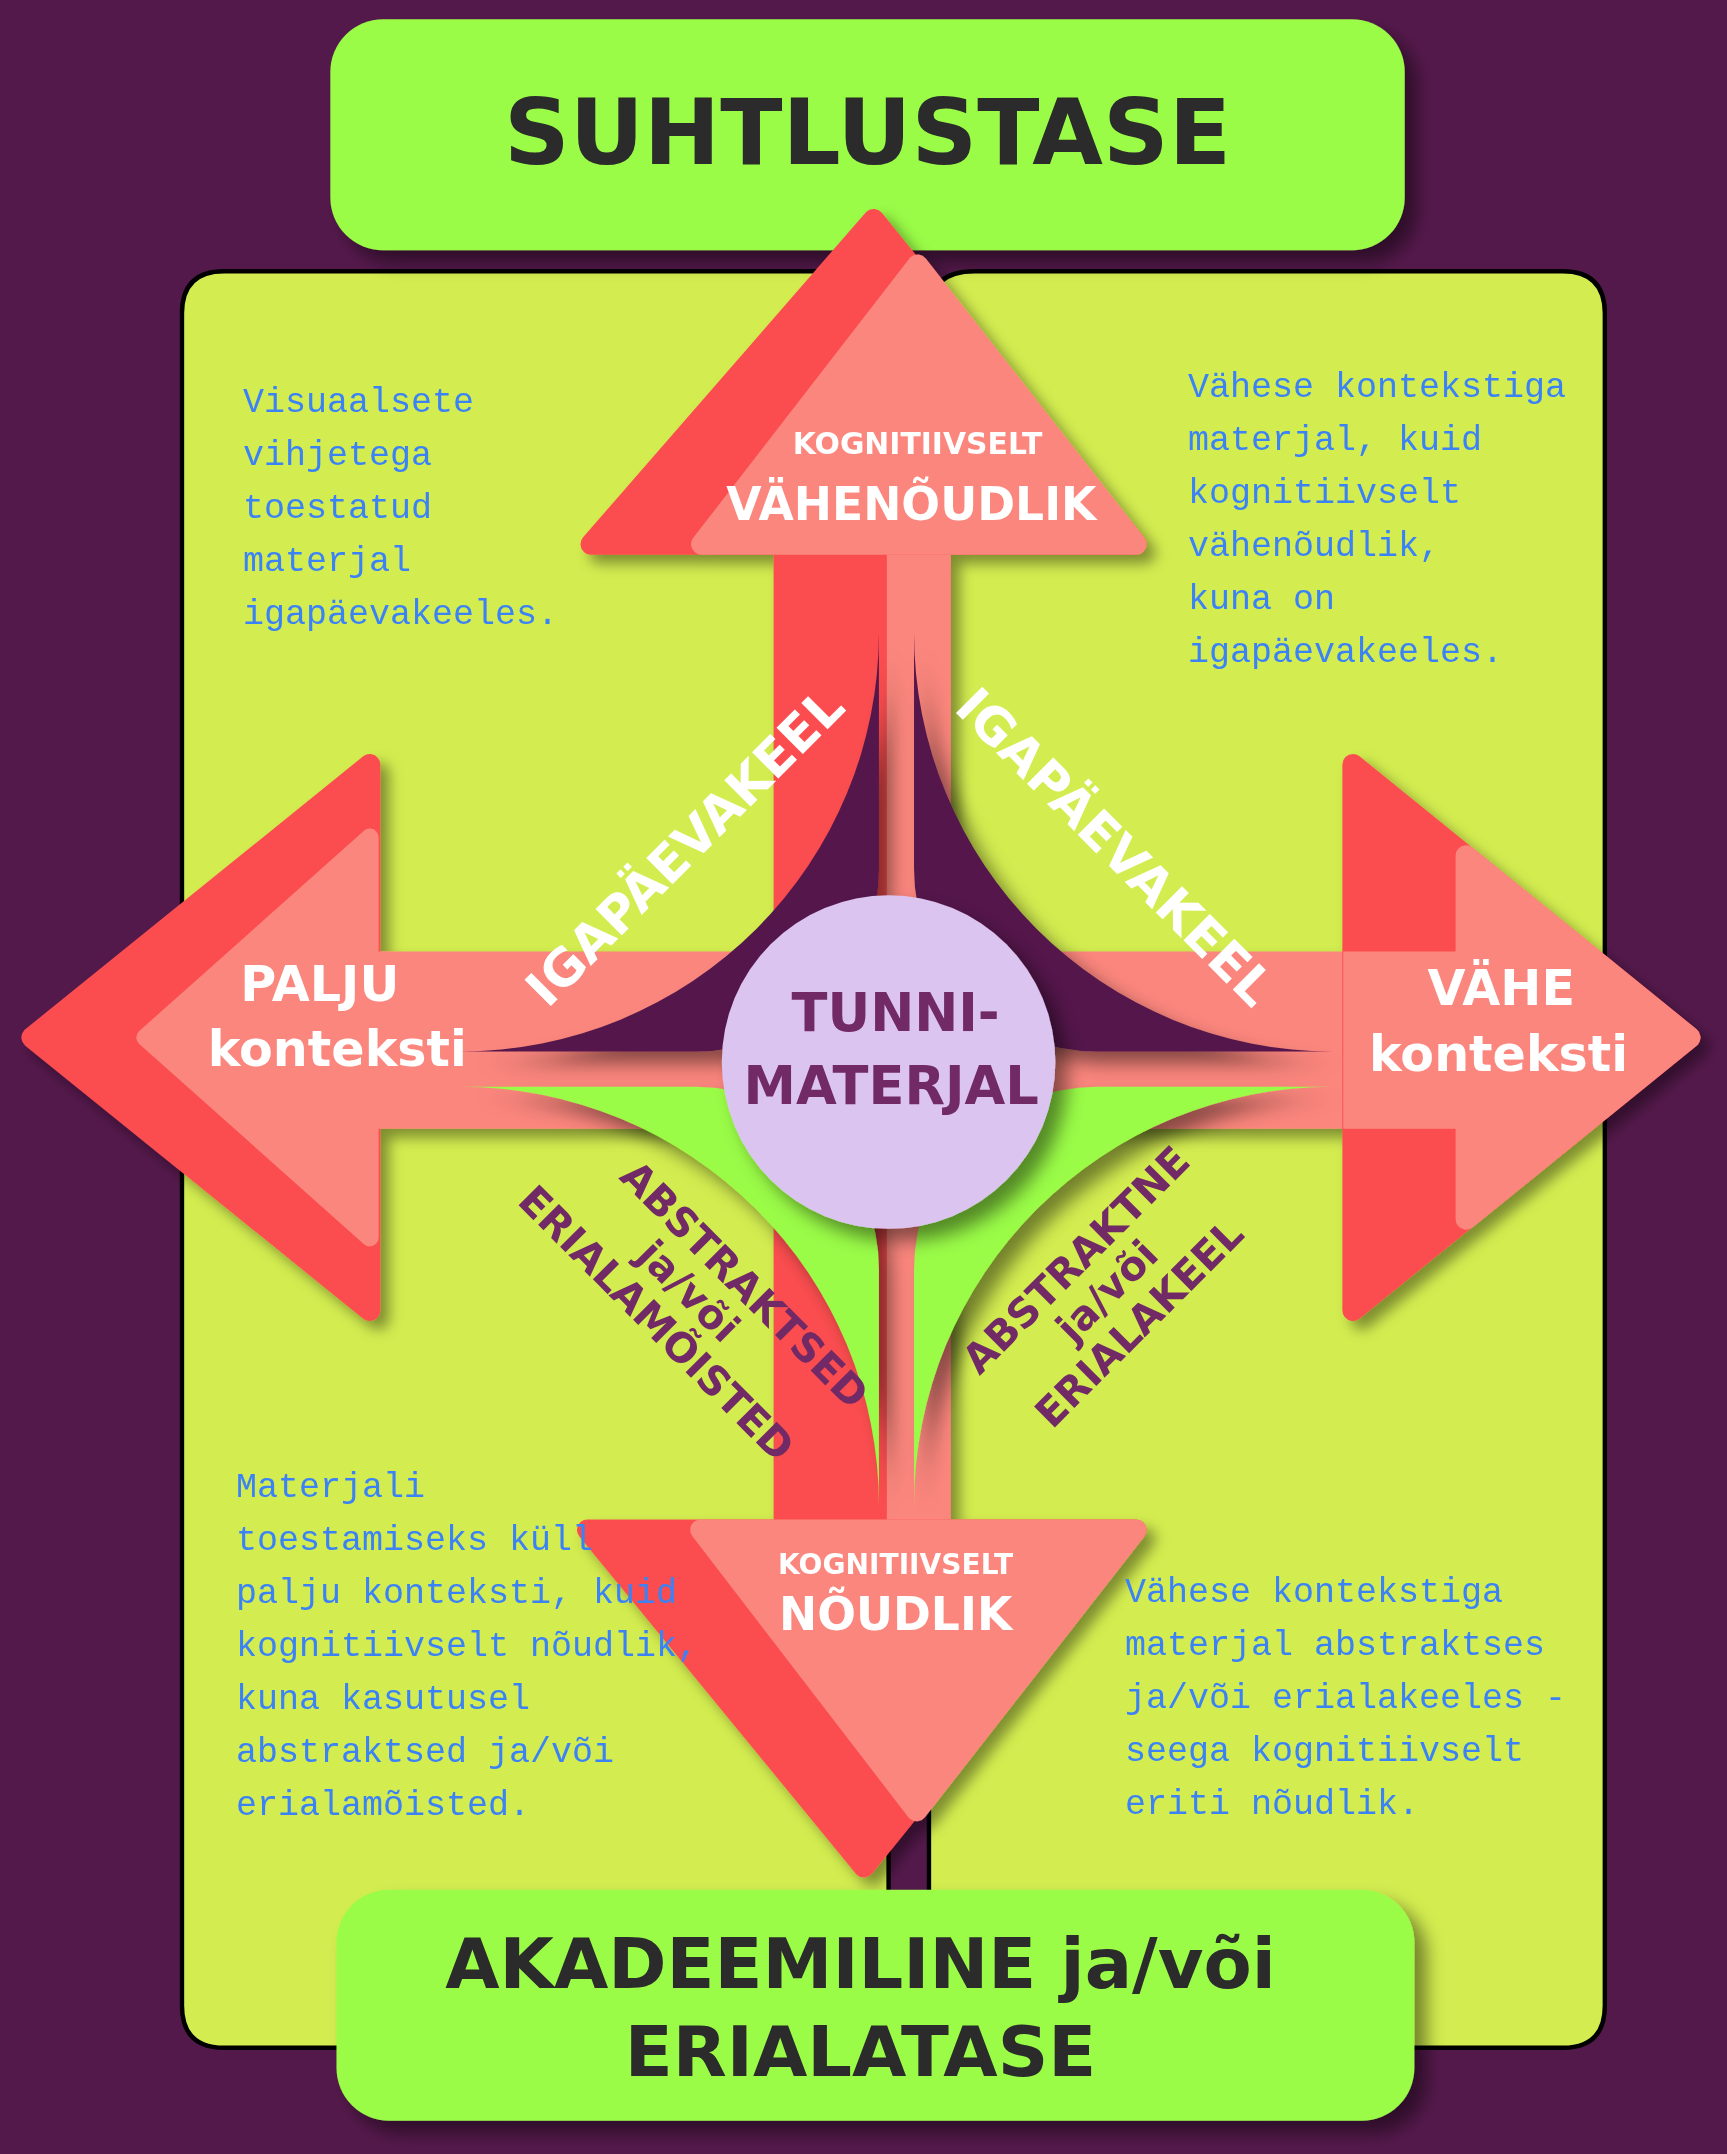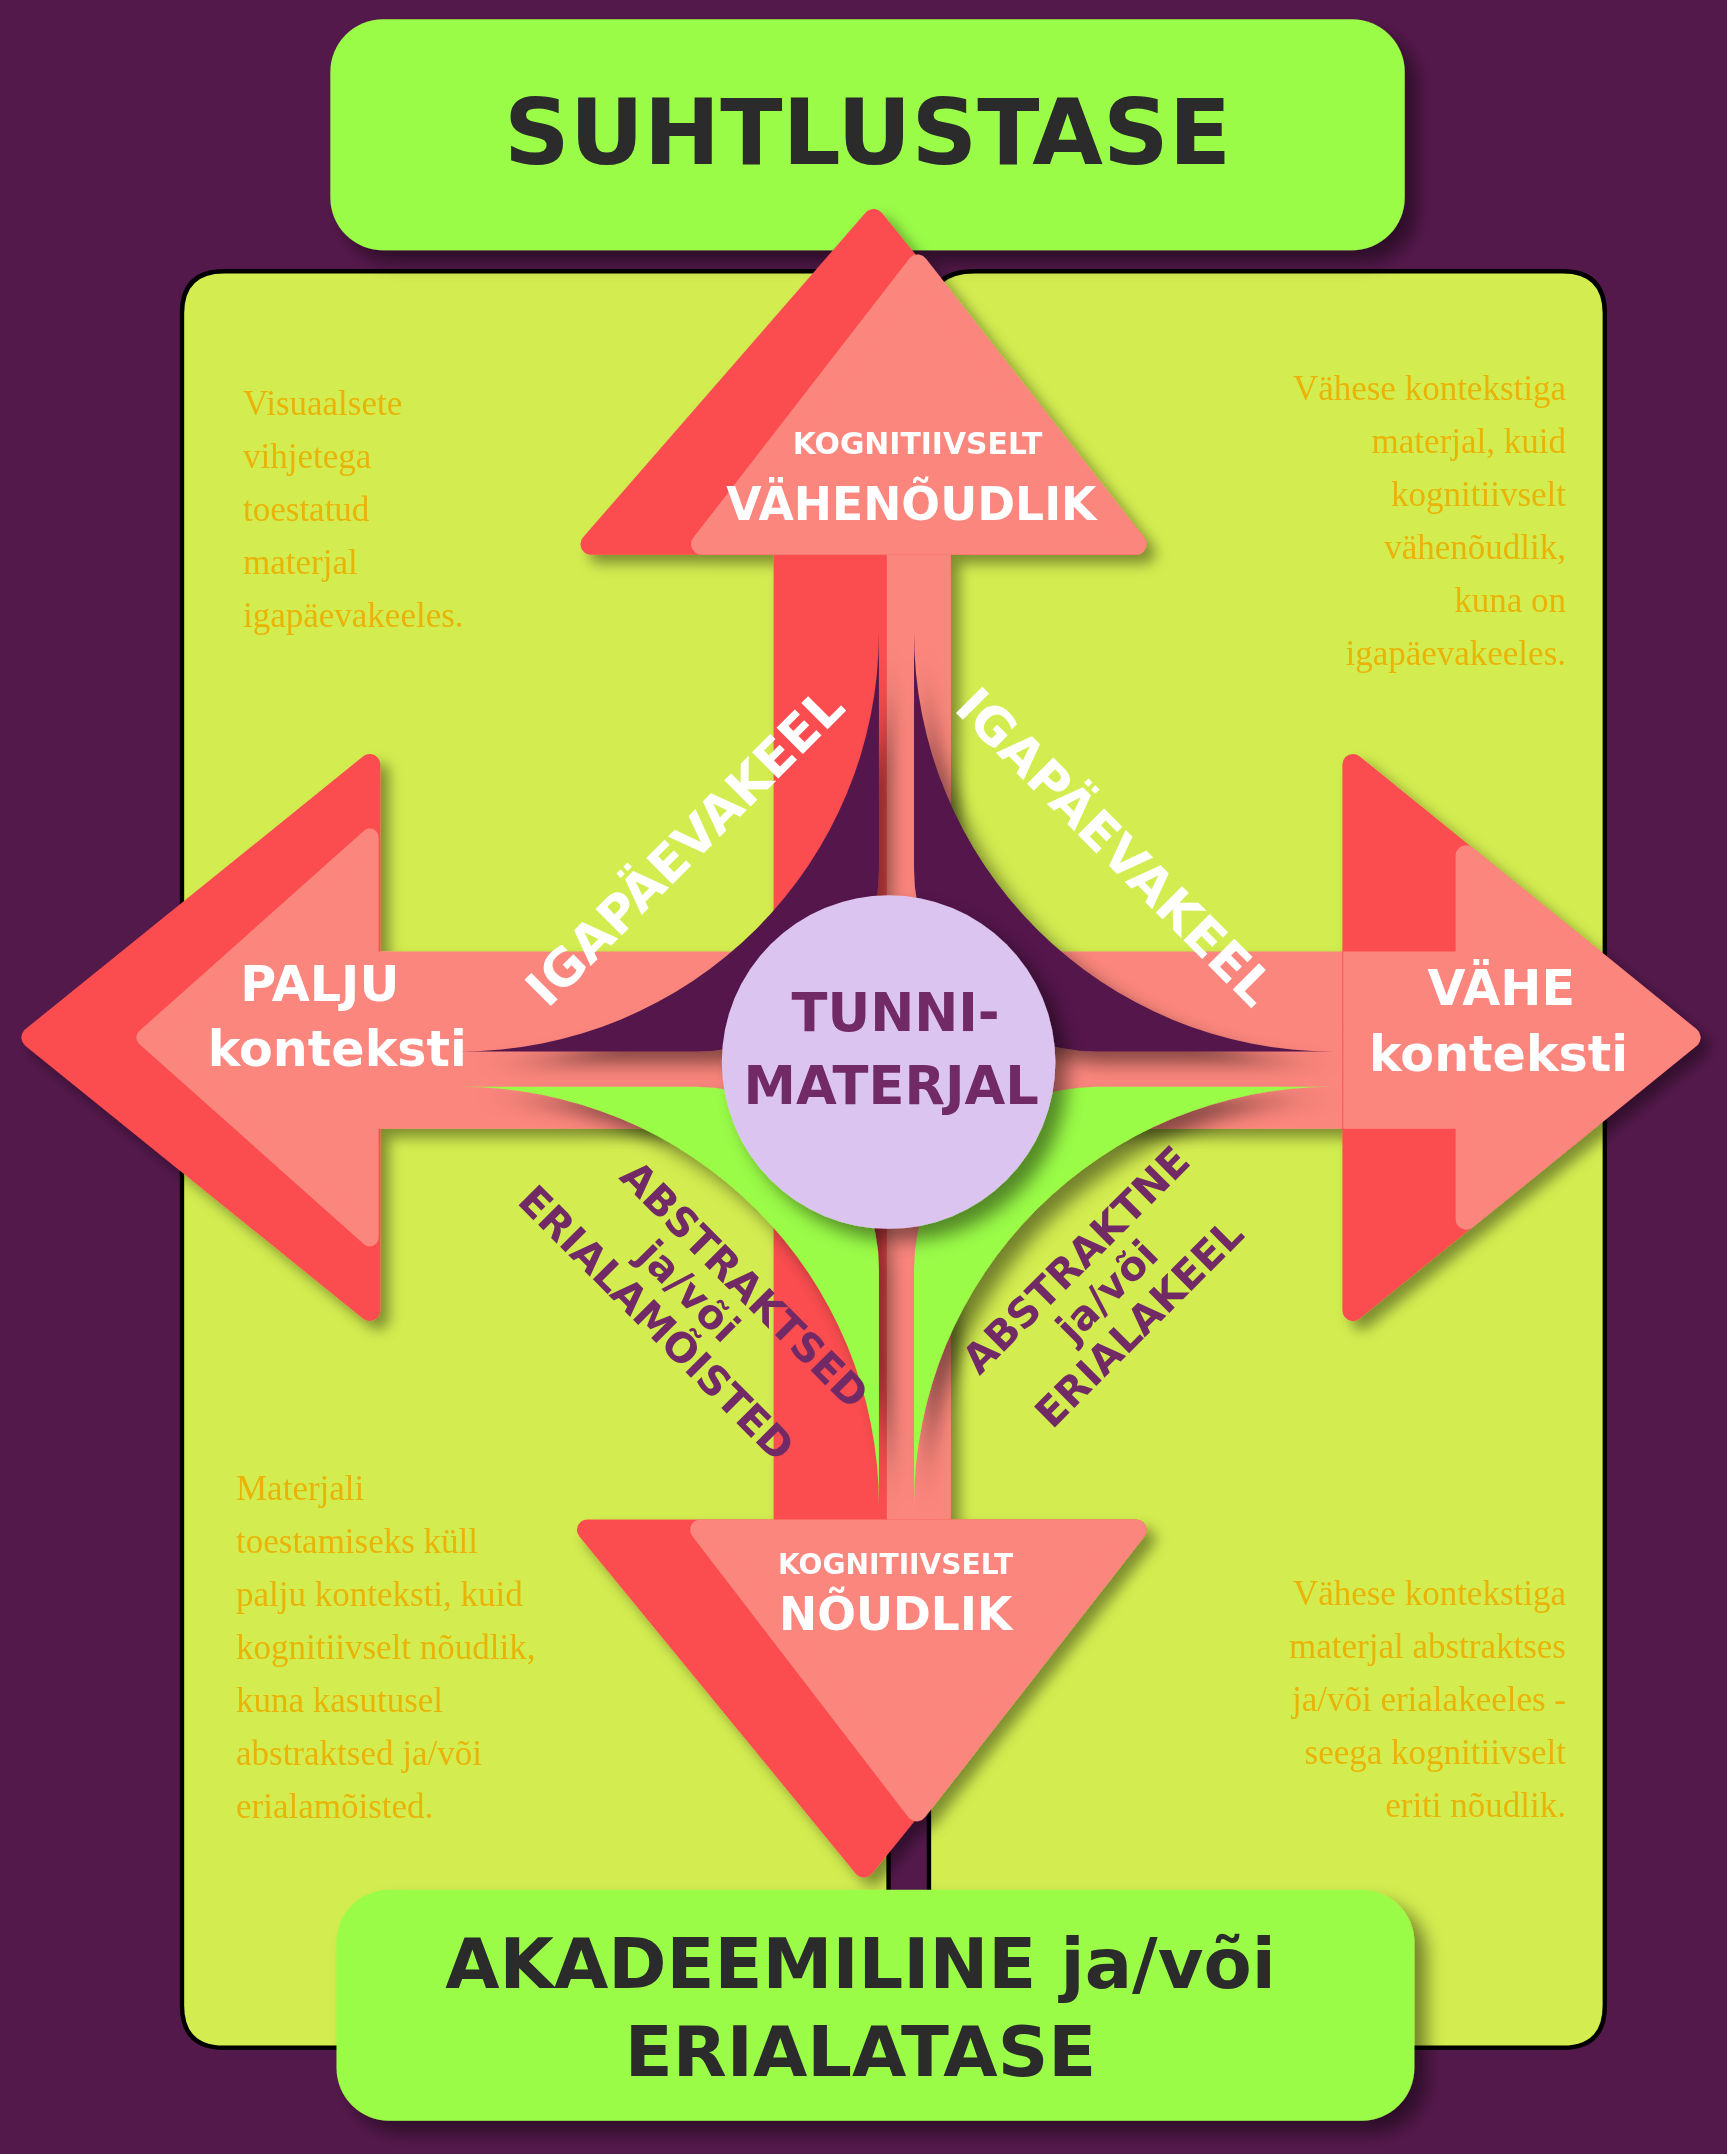--- a/index.html
+++ b/index.html
@@ -1,20 +1,20 @@
 <!DOCTYPE html>
 <html style="font-size:14px"><head>
 <meta charset="utf-8">
 <style>
   html, body { margin: 0; padding: 0; }
   body { width: 1728px; height: 2154px; background: #54194b; overflow: hidden; position: relative; font-family: "DejaVu Sans", sans-serif; }
   svg.stage { position: absolute; left: 0; top: 0; width: 1728px; height: 2154px; }
   .title-text { font-family: "DejaVu Sans", sans-serif; font-weight: bold; fill: #2b2b2b; }
-  .desc { position: absolute; color: #eab308; font-family: Liberation Serif, serif; font-size: 35px; line-height: 53px; white-space: pre-line; }
-  .desc.right { text-align: right; }
+  .desc { position: absolute; color: #3b82f6; font-family: Liberation Mono, monospace; font-size: 35px; line-height: 53px; white-space: pre-line; }
+  .desc.right { }
   .arrow-label { font-family: "DejaVu Sans", sans-serif; font-weight: bold; fill: #ffffff; }
   .quad-label { font-family: "DejaVu Sans", sans-serif; font-weight: bold; }
 </style>
 </head>
 <body>
 
 <svg class="stage" viewBox="0 0 1968 2454">
   <defs>
     <filter id="shadow" x="-20%" y="-20%" width="140%" height="140%">
       <feDropShadow dx="14" dy="14" stdDeviation="10" flood-color="#000" flood-opacity="0.45"></feDropShadow>

